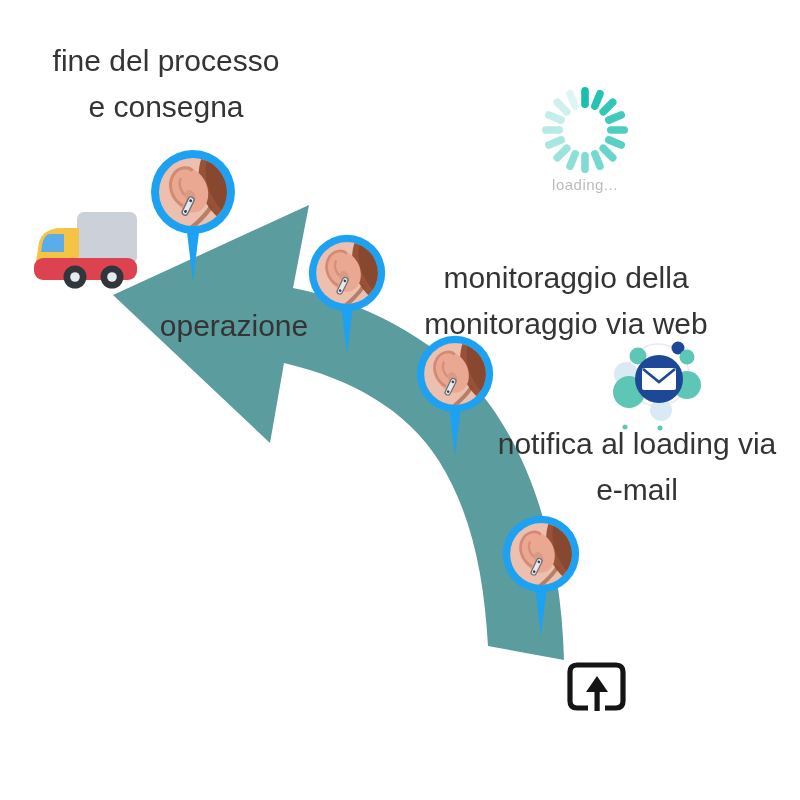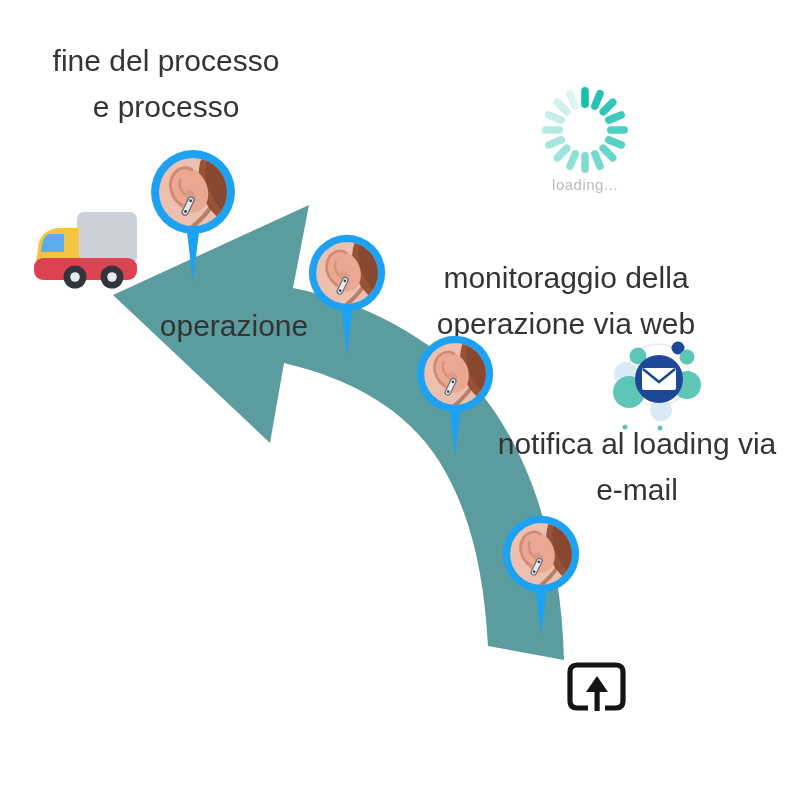--- a/index.html
+++ b/index.html
@@ -53,26 +53,26 @@
   </svg>
 
   <svg class="abs" style="left:0;top:0;" width="800" height="800" viewBox="0 0 800 800">
     <path d="M 488,646 C 484,574 471,512 439,461 C 407,410 352,379 284,363
              L 270,443 L 113,295 L 309,205 L 293,288
              C 361,301 431,336 479,391 C 526,447 561,540 564,660 Z" fill="#5b9c9e"></path>
   </svg>
 
   <div class="label" style="left:166px;top:38px;">
     <div>fine del processo</div>
-    <div>e processo</div>
+    <div>e consegna</div>
   </div>
 
   <div class="label" style="left:566px;top:215px;margin-top:40px;">
     <div>monitoraggio della</div>
-    <div>operazione via web</div>
+    <div>monitoraggio via web</div>
   </div>
 
   <div class="label" style="left:234px;top:303px;">
     <div>operazione</div>
   </div>
 
 
   <div class="label" style="left:637px;top:421px;">
     <div>notifica al loading via</div>
     <div>e-mail</div>

